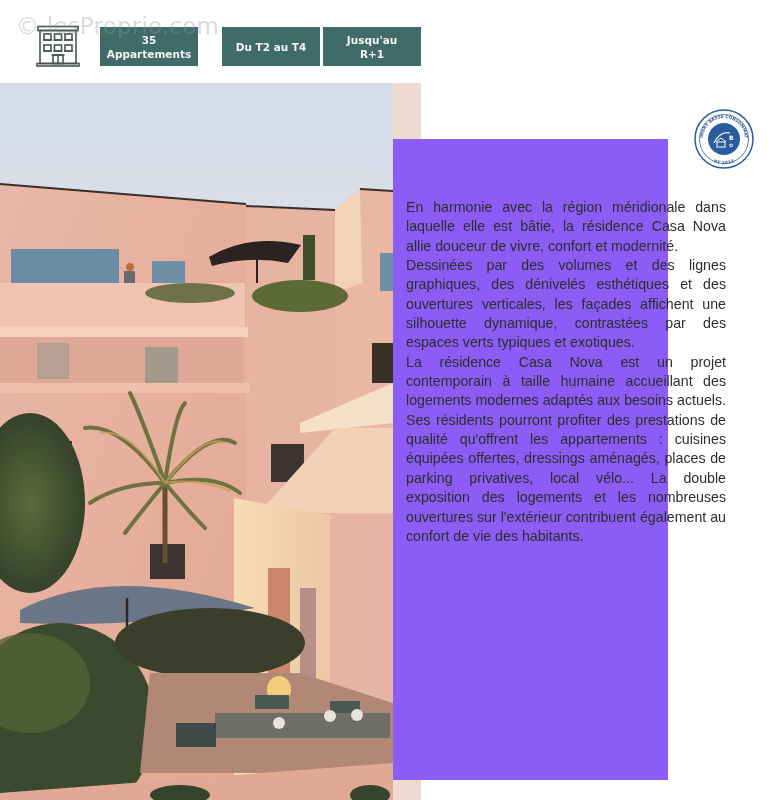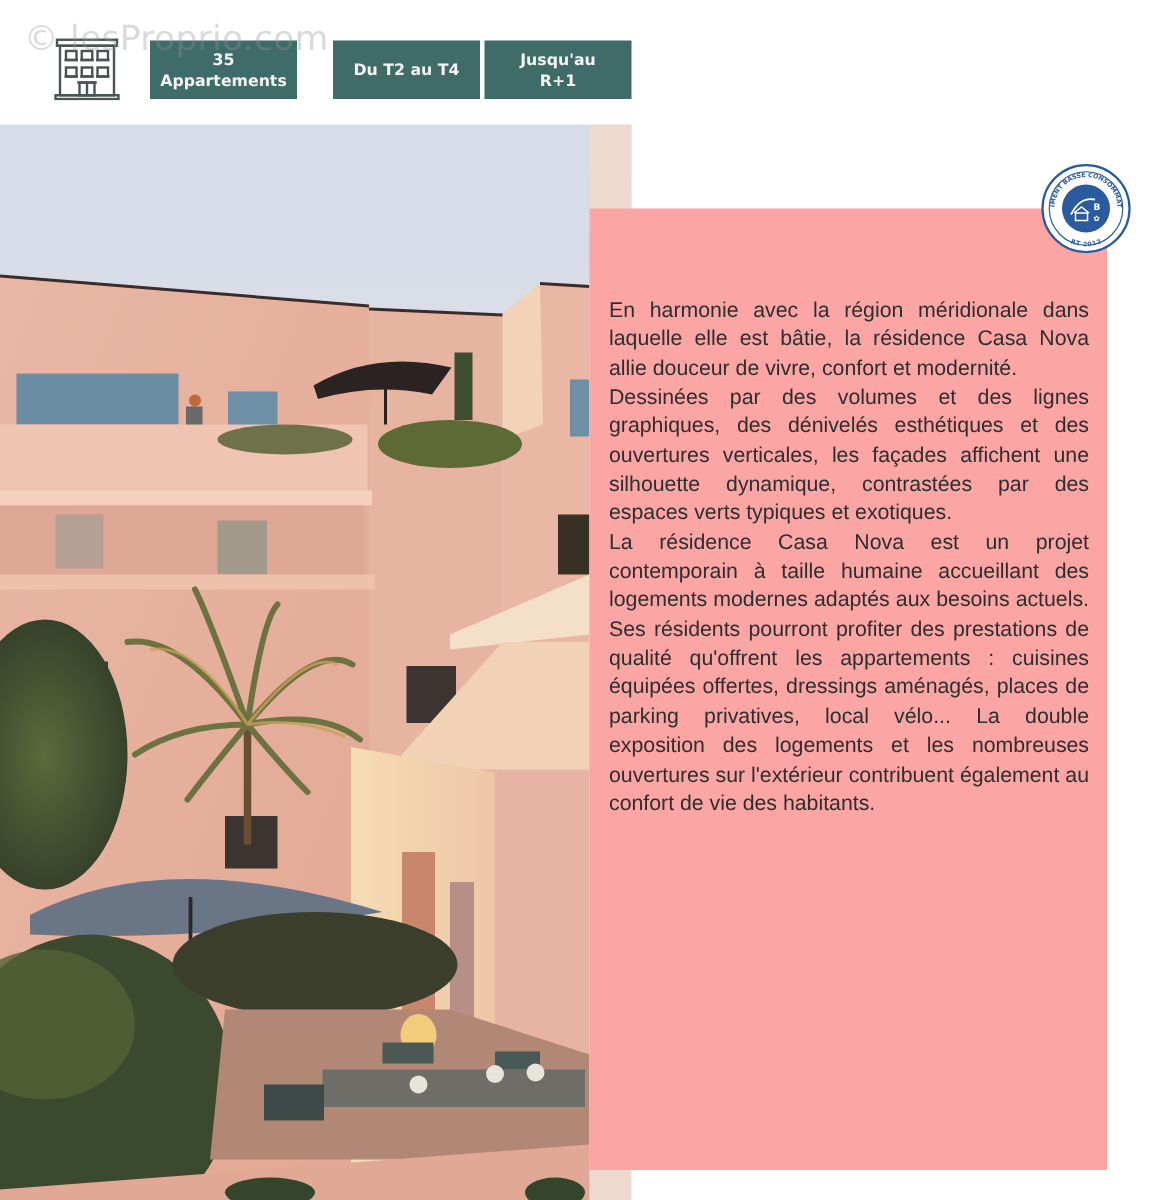--- a/index.html
+++ b/index.html
@@ -21,22 +21,22 @@
     display: flex; align-items: center; justify-content: center; text-align: center;
     font-family: "DejaVu Sans", sans-serif; font-weight: bold; font-size: 10.5px; line-height: 14px;
     white-space: pre-line;
   }
   .photo {
     position: absolute; left: 0; top: 83px; width: 421px; height: 717px; overflow: hidden;
     background: linear-gradient(180deg, #d8dee9 0%, #e6e4ea 14%, #f1e4df 16%);
   }
   .photo svg { display: block; }
   .text-panel {
-    position: absolute; left: 393px; top: 139px; width: 345px; height: 641px;
-    background: #fca5a5;
+    position: absolute; left: 393px; top: 139px; width: 275px; height: 641px;
+    background: #8b5cf6;
   }
   .text-panel .body {
     position: absolute; left: 13px; top: 59px; width: 320px;
     font-family: "Liberation Sans", sans-serif;
     font-size: 14.2px; line-height: 19.35px; color: #2e2e2e;
     text-align: justify;
   }
   .text-panel .body p { margin: 0; }
   .badge { position: absolute; left: 694px; top: 109px; width: 60px; height: 60px; }
 </style>

